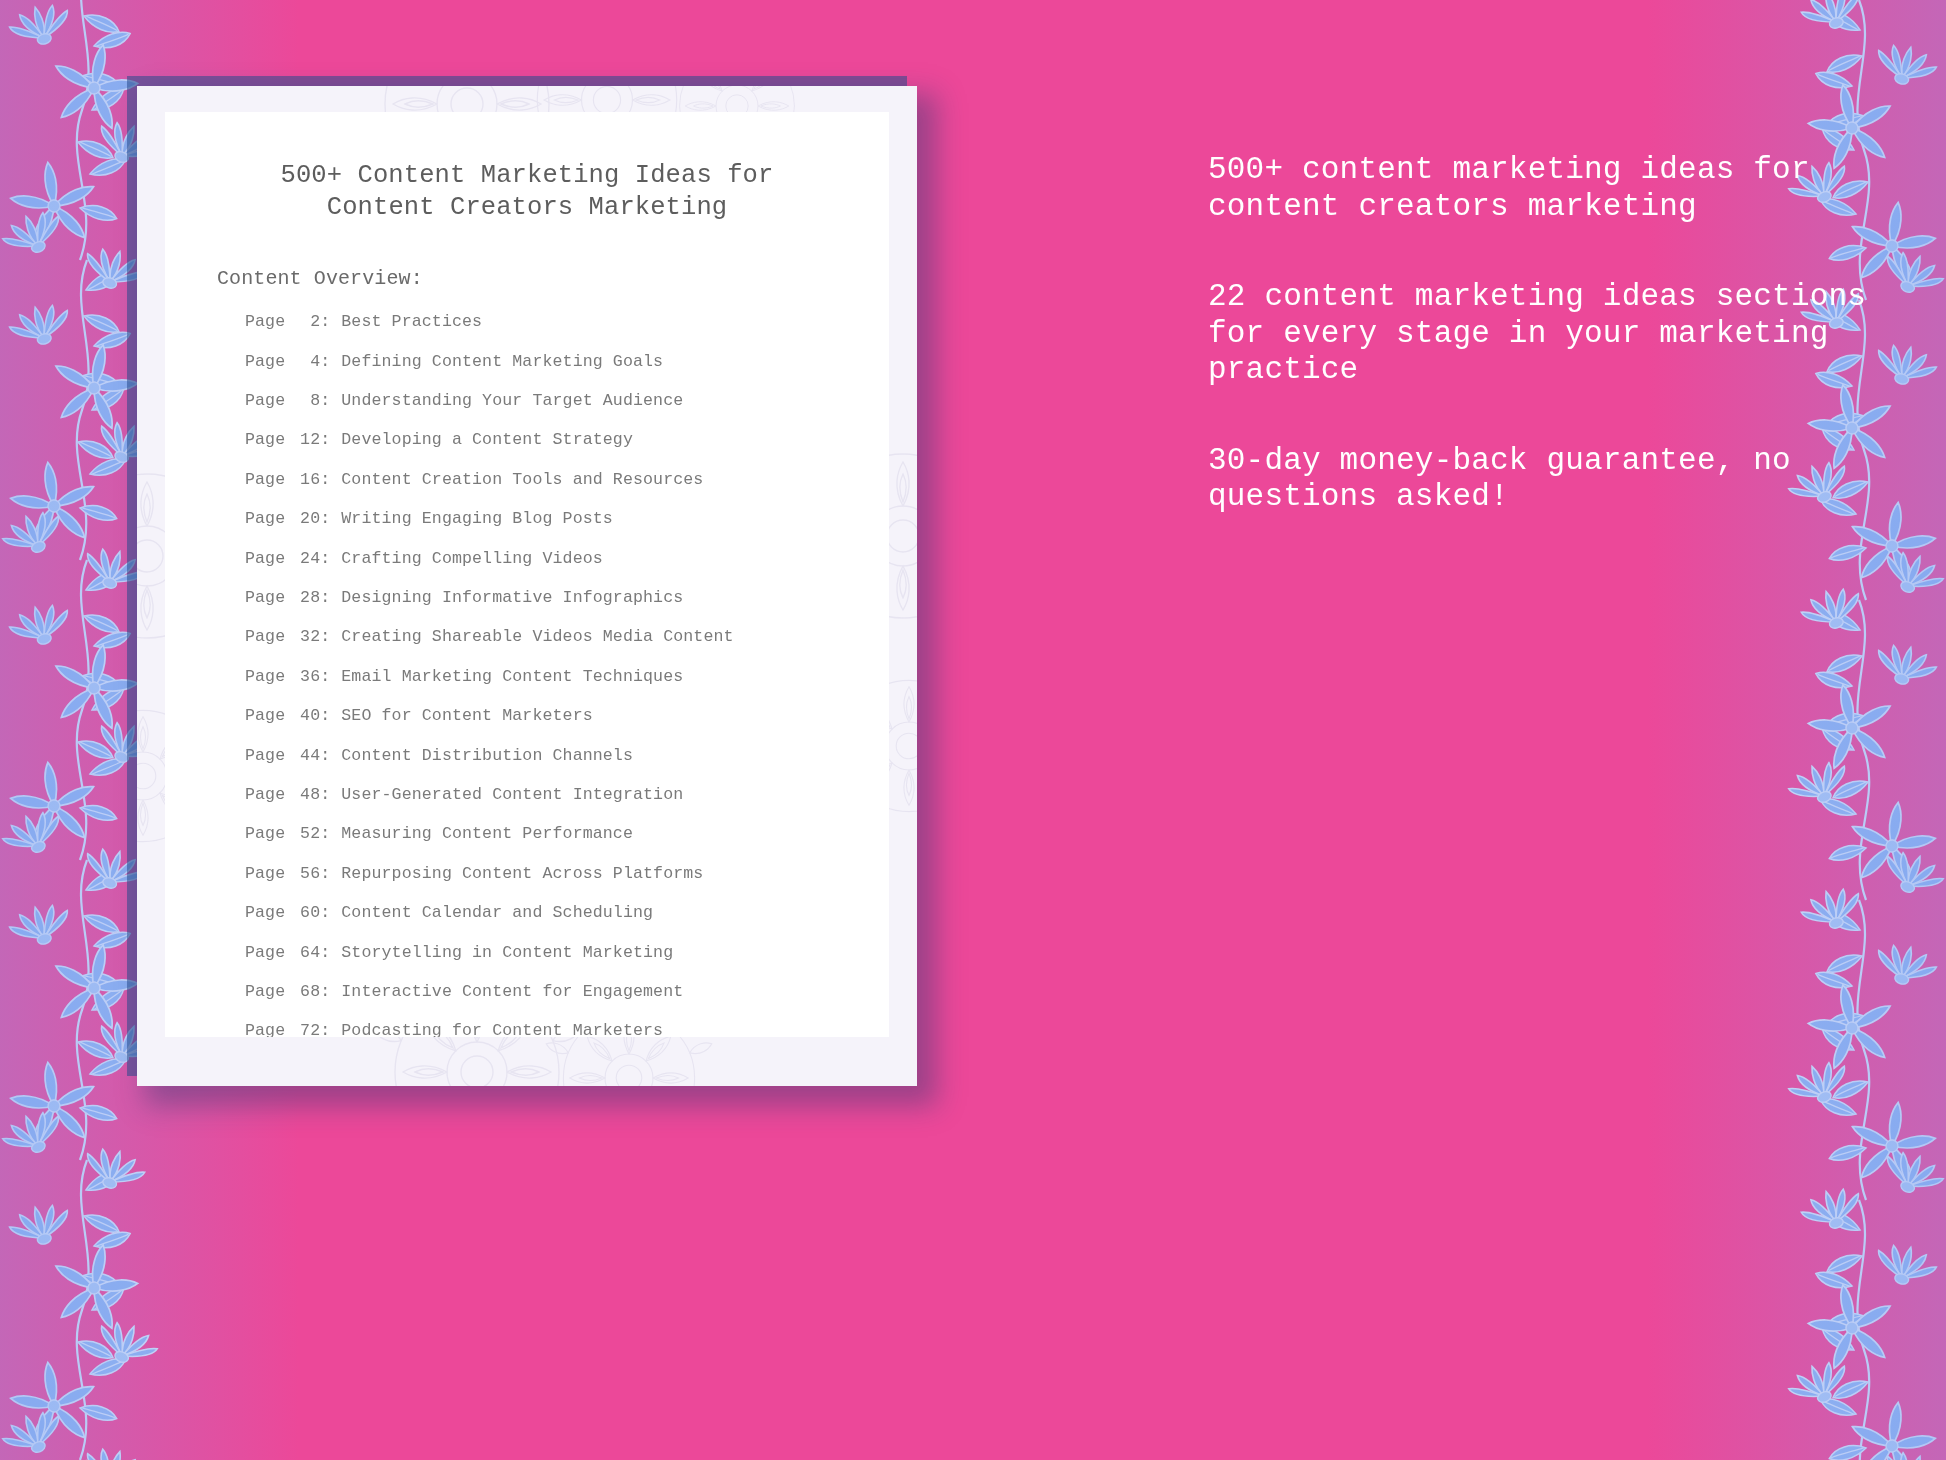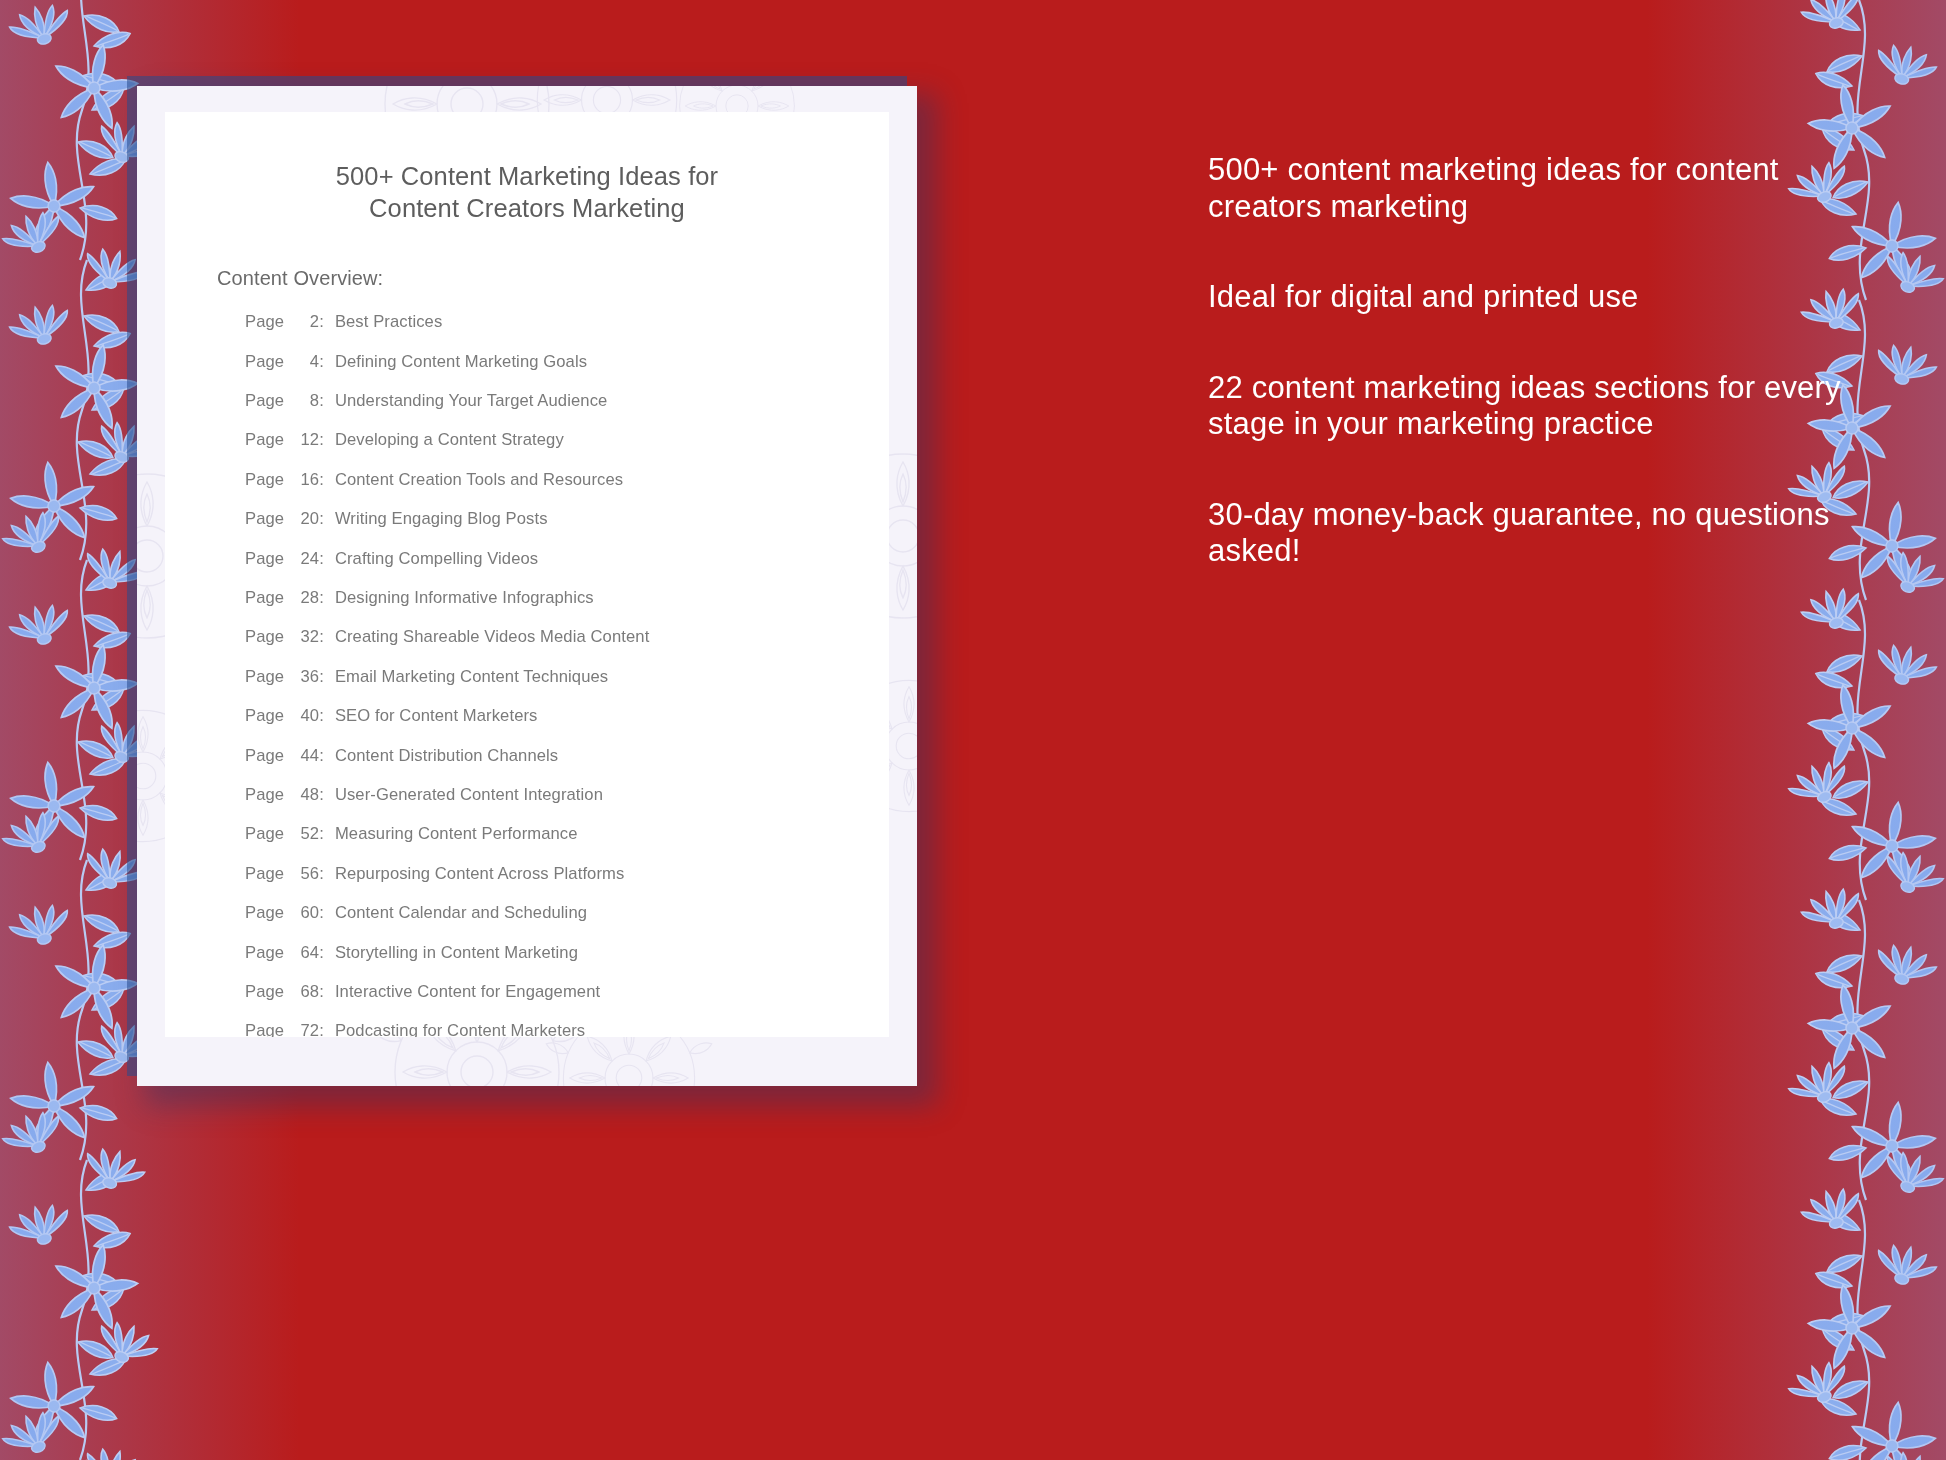--- a/index.html
+++ b/index.html
@@ -12,22 +12,23 @@
     height: 1460px;
     overflow: hidden;
     font-family: "Liberation Sans", sans-serif;
     background: #5b8fec;
   }
 
   #stage {
     position: relative;
     width: 1946px;
     height: 1460px;
-    background: #b91c1c;
+    background: #ec4899;
     overflow: hidden;
+    font-family: Liberation Mono, monospace;
   }
 
   
   .floral-band {
     position: absolute;
     top: -40px;
     height: 1540px;
     width: 210px;
     opacity: 0.97;
     pointer-events: none;
@@ -490,18 +491,17 @@
             <span class="toc-colon">:</span>
             <span class="toc-title">Podcasting for Content Marketers</span>
           </li>
         </ul>
 
     </div>
   </div>
 
   <div id="marketing-copy">
       <p class="blurb">500+ content marketing ideas for content creators marketing</p>
-      <p class="blurb">Ideal for digital and printed use</p>
       <p class="blurb">22 content marketing ideas sections for every stage in your marketing practice</p>
       <p class="blurb">30-day money-back guarantee, no questions asked!</p>
     </div>
 
 </div>
 
 </body></html>

